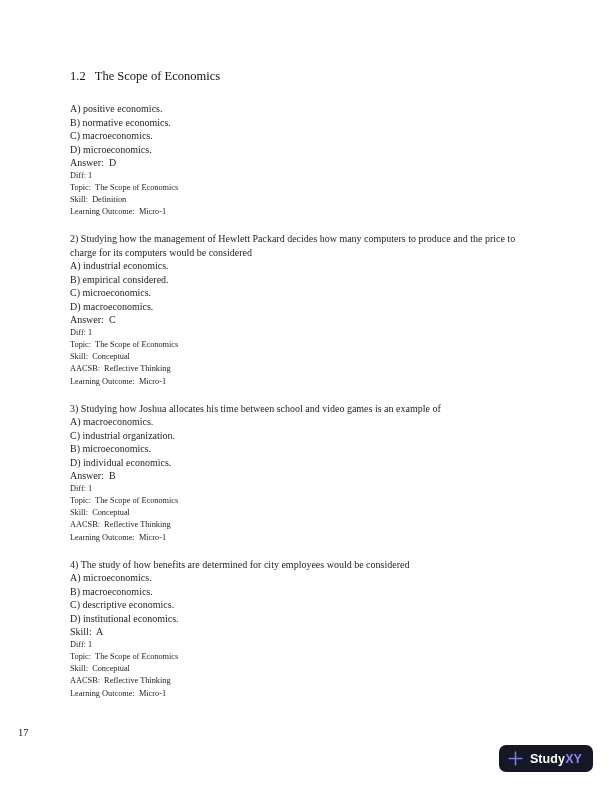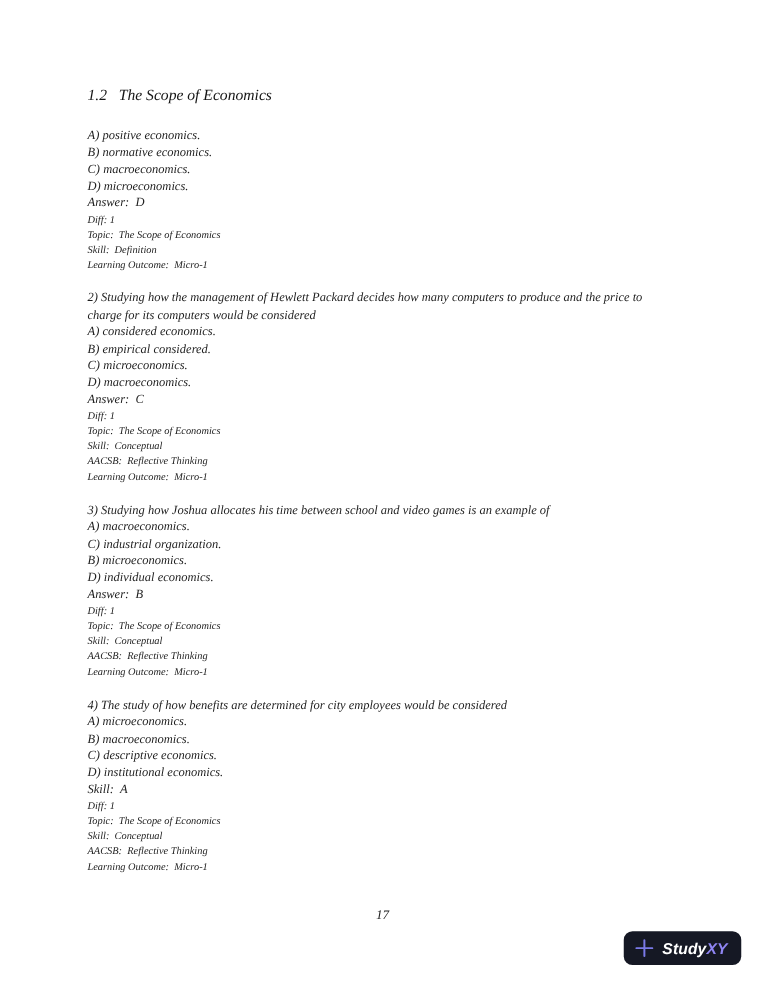--- a/index.html
+++ b/index.html
@@ -4,21 +4,20 @@
 <style>
   html, body { margin: 0; padding: 0; background: #ffffff; }
   .page {
     position: relative;
     width: 612px;
     height: 792px;
     background: #ffffff;
     overflow: hidden;
     font-family: "Liberation Serif", serif;
     color: #1e1e1e;
-    font-style: italic;
   }
   .content {
     position: absolute;
     left: 70px;
     top: 69px;
     width: 471px;
   }
   .heading {
     font-size: 12.5px;
     line-height: 15px;
@@ -38,23 +37,24 @@
     font-size: 8.3px;
     line-height: 12.2px;
     margin: 0;
     white-space: pre-wrap;
   }
   .footer {
     position: absolute;
     left: 0;
     right: 0;
     top: 727px;
-    text-align: center;
+    text-align: left;
     font-size: 10.5px;
     color: #222222;
+    padding-left: 18px;
   }
   .logo-badge {
     position: absolute;
     right: 19px;
     top: 745px;
     height: 27px;
     border-radius: 7px;
     background: #151824;
     display: flex;
     align-items: center;
@@ -88,21 +88,21 @@
       <p class="opt">D) microeconomics.</p>
       <p class="answer-line">Answer:  D</p>
       <p class="meta">Diff: 1</p>
       <p class="meta">Topic:  The Scope of Economics</p>
       <p class="meta">Skill:  Definition</p>
       <p class="meta">Learning Outcome:  Micro-1</p>
     </section>
 
     <section class="question">
       <p class="stem">2) Studying how the management of Hewlett Packard decides how many computers to produce and the price to charge for its computers would be considered</p>
-      <p class="opt">A) considered economics.</p>
+      <p class="opt">A) industrial economics.</p>
       <p class="opt">B) empirical considered.</p>
       <p class="opt">C) microeconomics.</p>
       <p class="opt">D) macroeconomics.</p>
       <p class="answer-line">Answer:  C</p>
       <p class="meta">Diff: 1</p>
       <p class="meta">Topic:  The Scope of Economics</p>
       <p class="meta">Skill:  Conceptual</p>
       <p class="meta">AACSB:  Reflective Thinking</p>
       <p class="meta">Learning Outcome:  Micro-1</p>
     </section>

